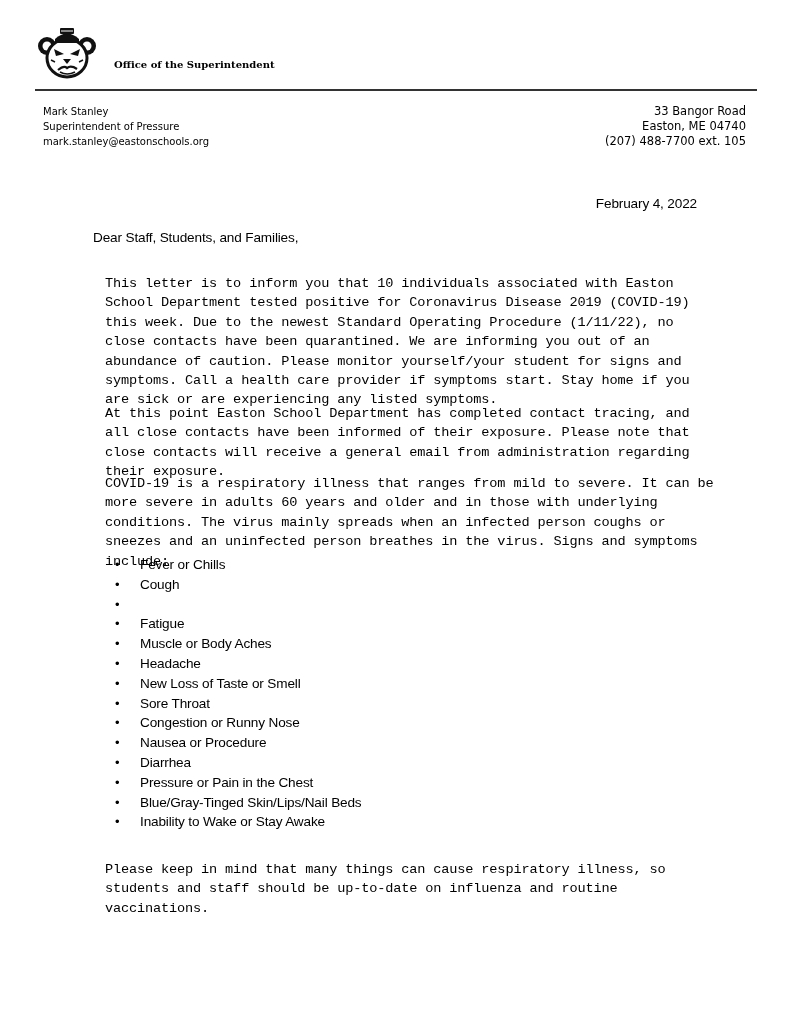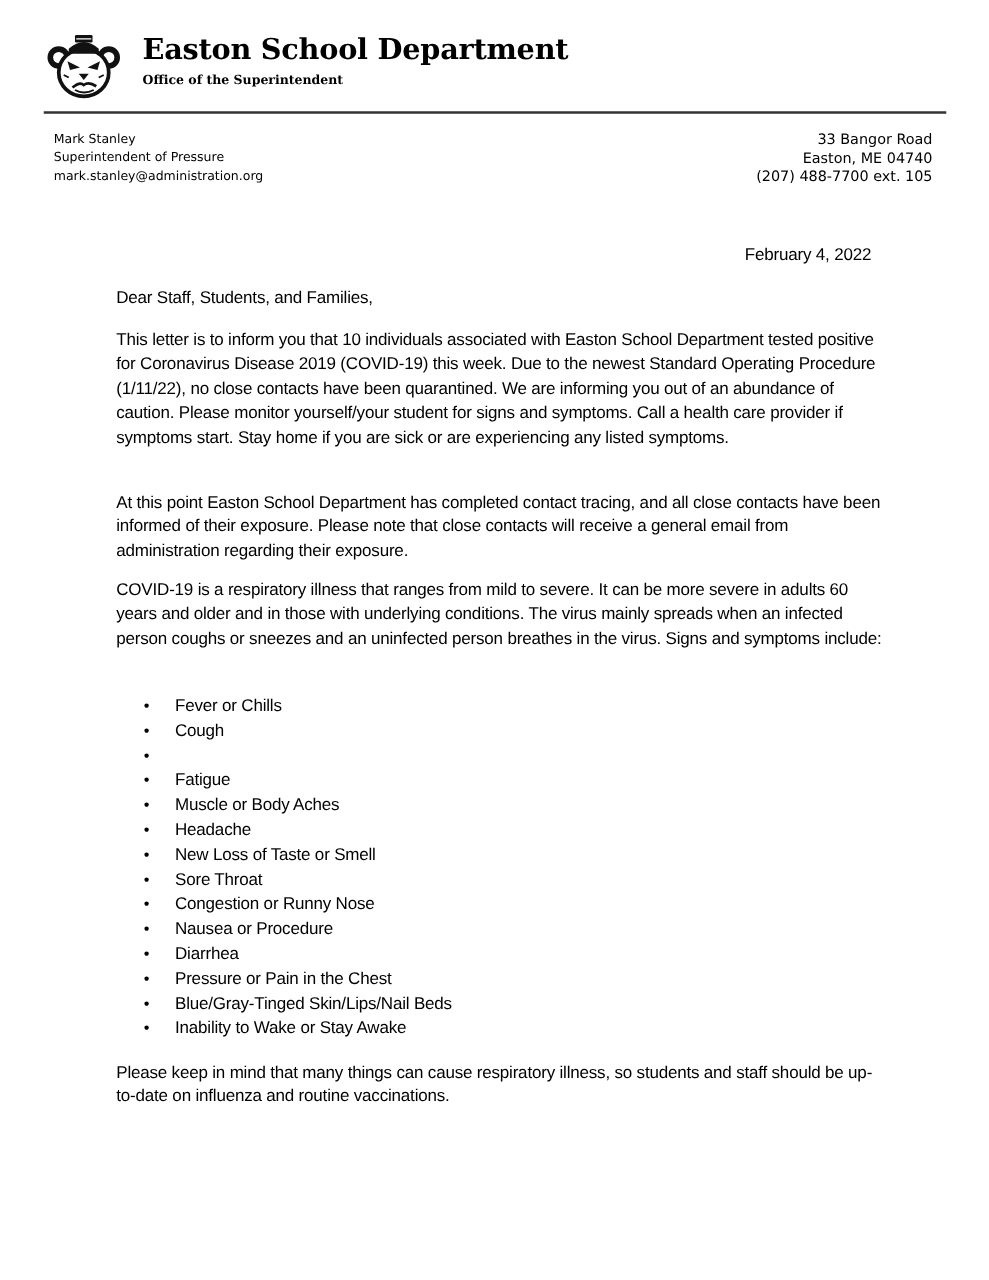--- a/index.html
+++ b/index.html
@@ -94,21 +94,22 @@
       position: absolute;
       left: 93px;
       top: 228px;
       white-space: nowrap;
       text-align: center;
     }
     .para {
       position: absolute;
       left: 93px;
       width: 615px;
-      margin: 0;
+      margin: 12px;
+      font-family: Liberation Mono, monospace;
     }
     .para-1 { top: 262px; }
     .para-2 { top: 392px; }
     .para-3 { top: 462px; }
     .para-4 { top: 848px; }
 
     .symptom-list {
       position: absolute;
       left: 93px;
       top: 555px;
@@ -151,29 +152,28 @@
     <path d="M44 27 L34 32 L42 34 Z" fill="#111"></path>
 
     <path d="M27 37 L35 37 L31 42 Z" fill="#111"></path>
 
     <path d="M22 48 Q28 43 31 46 Q35 43 41 47" fill="none" stroke="#111" stroke-width="2.2"></path>
     <path d="M24 50 Q31 54 39 50" fill="none" stroke="#111" stroke-width="1.5"></path>
 
     <line x1="15" y1="38" x2="19" y2="40" stroke="#111" stroke-width="1.5"></line>
     <line x1="47" y1="38" x2="43" y2="40" stroke="#111" stroke-width="1.5"></line>
   </svg>
-  <div class="org-name">Easton School Department</div>
   <div class="org-office">Office of the Superintendent</div>
   <div class="header-rule"></div>
 </div>
 
 <div class="sender">
   <div>Mark Stanley</div>
   <div>Superintendent of Pressure</div>
-  <div>mark.stanley@administration.org</div>
+  <div>mark.stanley@eastonschools.org</div>
 </div>
 
 <div class="address">
   <div>33 Bangor Road</div>
   <div>Easton, ME 04740</div>
   <div>(207) 488-7700 ext. 105</div>
 </div>
 
 <div class="body-text date">February 4, 2022</div>
 <div class="body-text salutation">Dear Staff, Students, and Families,</div>

